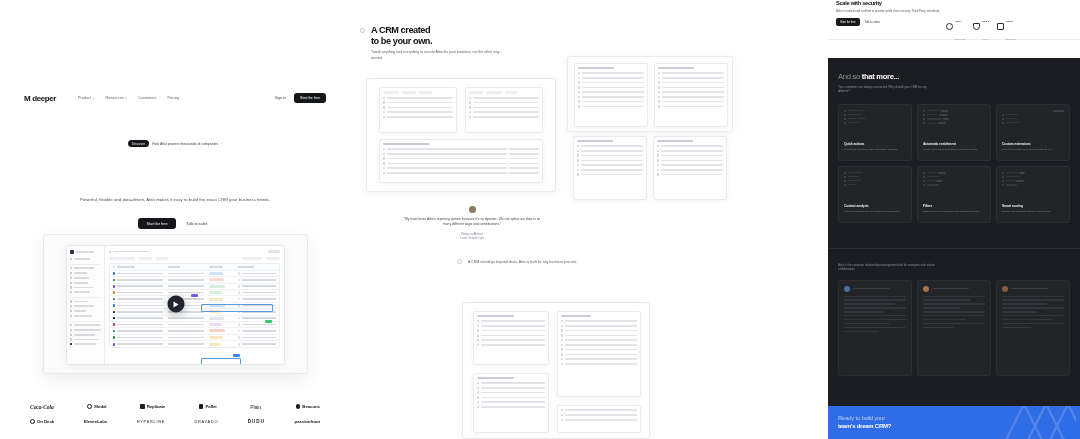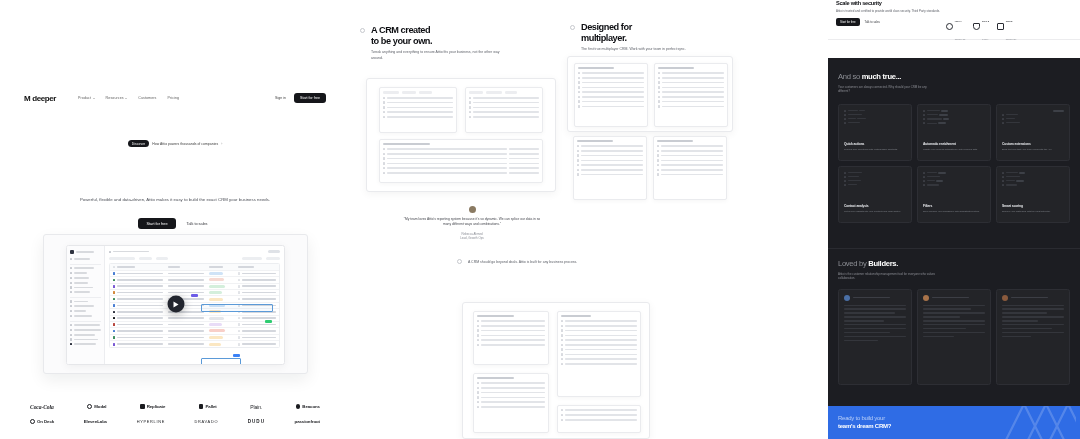--- a/index.html
+++ b/index.html
@@ -669,28 +669,20 @@
             <b style="max-width:30px"></b>
           </div>
         <div class="row-s">
             <i></i>
             <b></b>
             <b style="max-width:30px"></b>
           </div>
       </div>
     </div>
 
-    <div class="sec-head" style="left:218px; top:22px; width:140px;">
-      <i class="sec-bullet"></i>
-      <div class="sec-title">
-        <span>Designed for</span><br>
-        <span>multiplayer.</span>
-      </div>
-      <div class="sec-desc">The first true multiplayer CRM. Work with your team in perfect sync.</div>
-    </div>
 
     <div class="card" style="left:215px; top:56px; width:166px; height:76px;">
       <div class="card-grid"></div>
       <div class="mini" style="left:6px; top:6px; width:74px; height:64px;">
         <div class="mini-t"></div>
         <div class="row-s">
             <i></i>
             <b></b>
           </div>
           <div class="row-s">
@@ -981,21 +973,21 @@
         <span class="cm">
           <i class="cm-sq"></i>
           <span><span class="cm-lbl">GDPR</span><br><span class="cm-sub">COMPLIANT</span></span>
         </span>
       </div>
     </div>
 
     <div class="dark-panel" style="top:58px; height:190px; padding:14px 10px;">
       <div class="dp-title">
         <span class="dim">And so</span>
-        <span class="br">much true...</span>
+        <span class="br">that more...</span>
       </div>
       <div class="dp-desc" style="max-width:100px">Your customers are always connected. Why should your CRM be any different?</div>
 
       <div class="fgrid" style="margin-top:10px">
         <div class="fcard">
           <div class="fc-art">
             <div class="art-row">
                 <i></i>
                 <b style="max-width:10px"></b>
                 <b style="max-width:6px"></b>
@@ -1131,24 +1123,20 @@
                 <b style="max-width:11px"></b>
               </div>
           </div>
           <div class="fc-t">Smart scoring</div>
           <div class="fc-d">Surface your customers with the most potential.</div>
         </div>
       </div>
     </div>
 
     <div class="dark-panel" style="top:248px; height:160px; padding:10px; border-top:0.6px solid #2a2b31;">
-      <div class="dp-title">
-        <span class="dim">Loved by</span>
-        <span class="br">Builders.</span>
-      </div>
       <div class="dp-desc" style="max-width:110px">Attio is the customer relationship management tool for everyone who values collaboration.</div>
 
       <div class="tgrid" style="margin-top:8px">
         <div class="tcard">
           <div class="t-head">
             <i class="t-av" style="background:#4a6fa5"></i>
             <span class="t-nm"></span>
           </div>
           <div class="t-ln"></div>
             <div class="t-ln"></div>

